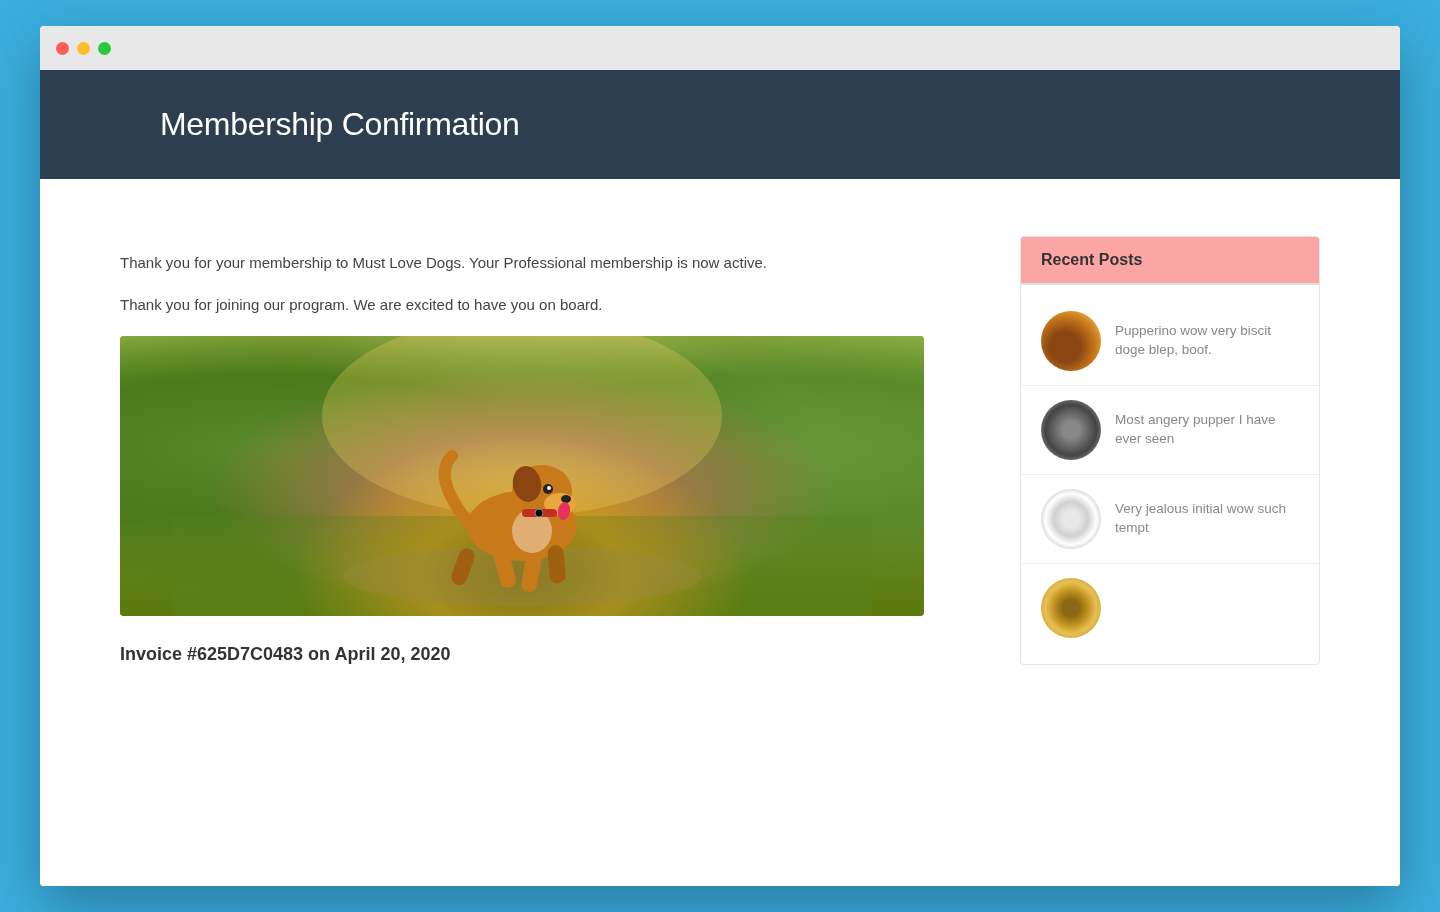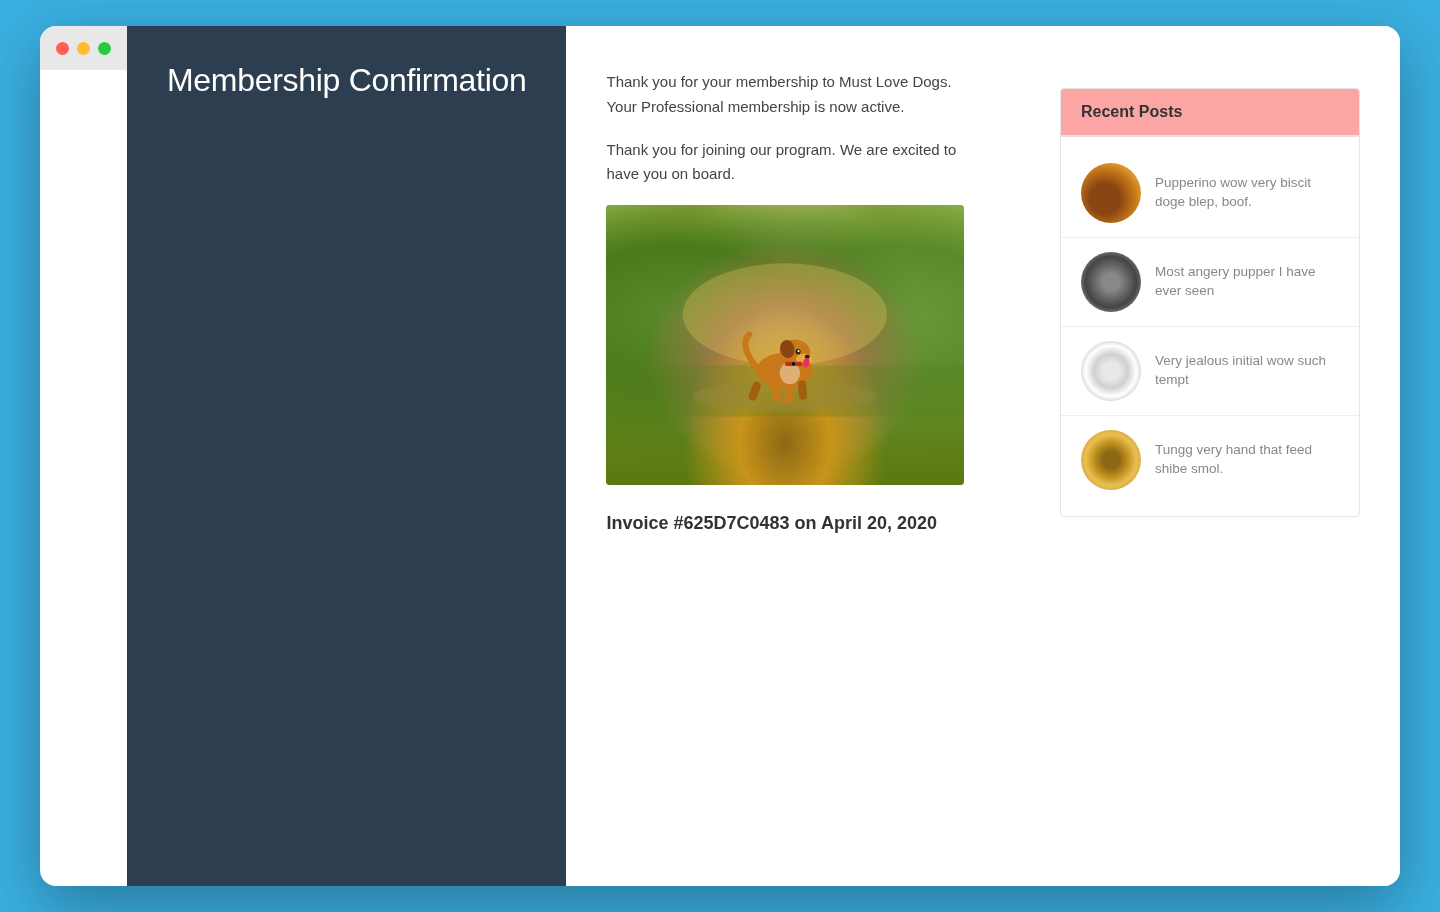--- a/index.html
+++ b/index.html
@@ -10,25 +10,25 @@
       justify-content: center;
       align-items: center;
       min-height: 100vh;
       font-family: -apple-system, BlinkMacSystemFont, 'Segoe UI', Helvetica, Arial, sans-serif;
     }
 
     .browser-window {
       width: 1360px;
       min-height: 860px;
       background: #fff;
-      border-radius: 16px;
+      border-radius: 4px;
       box-shadow: 0 20px 60px rgba(0,0,0,0.3);
       overflow: hidden;
       display: flex;
-      flex-direction: row;
+      flex-direction: column;
     }
 
     .browser-chrome {
       background: #e8e8e8;
       height: 44px;
       display: flex;
       align-items: center;
       padding: 0 16px;
       gap: 8px;
       flex-shrink: 0;
@@ -63,24 +63,24 @@
     }
 
     .page-content {
       background: #ffffff;
       flex: 1;
       padding: 40px;
     }
 
     .content-layout {
       max-width: 1200px;
-      margin: 4px auto;
+      margin: 17px auto;
       display: flex;
       gap: 96px;
-      align-items: center;
+      align-items: flex-end;
     }
 
     .main-content {
       flex: 1;
       min-width: 0;
     }
 
     .sidebar {
       width: 300px;
       flex-shrink: 0;
@@ -294,21 +294,20 @@
               <span class="post-text">Most angery pupper I have ever seen</span>
             </div>
 
             <div class="post-item">
               <div class="post-thumbnail post-thumb-3"></div>
               <span class="post-text">Very jealous initial wow such tempt</span>
             </div>
 
             <div class="post-item">
               <div class="post-thumbnail post-thumb-4"></div>
-              <span class="post-text">Tungg very hand that feed shibe smol.</span>
             </div>
 
 
           </div>
         </div>
       </div>
 
     </div>
   </div>
 </div>

